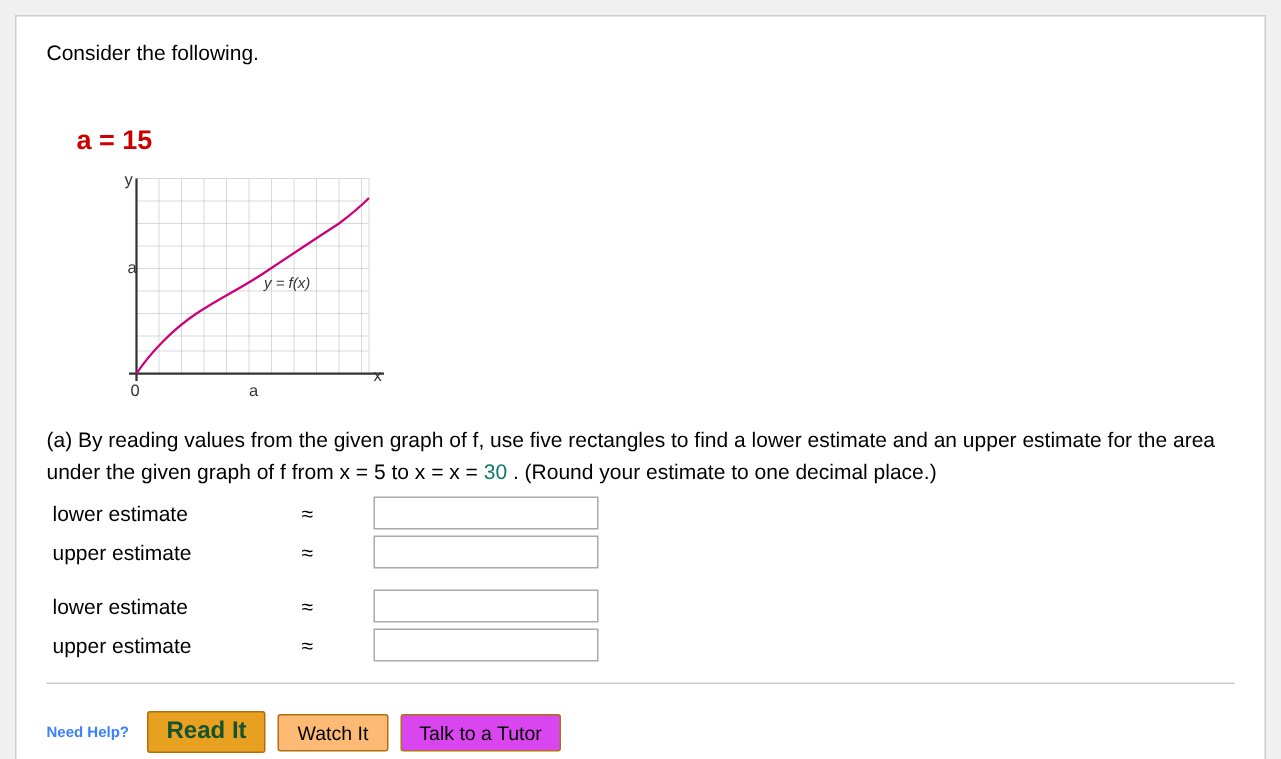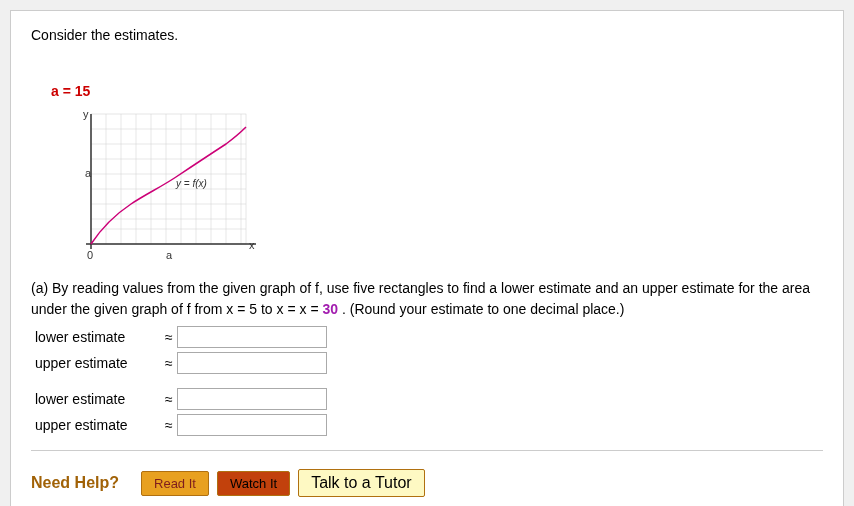--- a/index.html
+++ b/index.html
@@ -20,21 +20,21 @@
       padding: 16px 20px 0 20px;
     }
     .main-content {
       padding: 0 0 10px 0;
     }
     .consider-text {
       font-size: 14px;
       margin-bottom: 6px;
     }
     .a-value {
-      font-size: 14px;
+      font-size: 18px;
       margin-left: 20px;
       margin-bottom: 10px;
       margin-top: 40px;
     }
     .a-value span {
       color: #cc0000;
       font-weight: bold;
     }
     .graph-area {
       margin-left: 40px;
@@ -45,28 +45,29 @@
     }
     .question-block {
       margin-bottom: 14px;
       font-size: 14px;
       line-height: 1.5;
     }
     .question-text {
       margin-bottom: 6px;
     }
     .question-text .highlight {
-      color: #a21caf;
-      font-weight: bold;
+      color: #0f766e;
+      font-weight: normal;
     }
     .input-row {
       display: flex;
       align-items: center;
       margin-bottom: 4px;
       margin-left: 4px;
+      gap: 36px;
     }
     .input-label {
       width: 130px;
       font-size: 14px;
     }
     .approx-symbol {
       margin-right: 4px;
       font-size: 14px;
     }
     .answer-input {
@@ -82,66 +83,67 @@
       border-top: 1px solid #cccccc;
       margin: 10px 0;
     }
     .need-help-bar {
       display: flex;
       align-items: center;
       gap: 8px;
       padding: 8px 0;
     }
     .need-help-label {
-      font-size: 16px;
+      font-size: 10px;
       font-weight: bold;
-      color: #a16207;
-      margin-right: 14px;
+      color: #3b82f6;
+      margin-right: 4px;
     }
     .btn-read-it {
       background: #e8a020;
-      color: #7f1d1d;
+      color: #14532d;
       border: 1px solid #b07010;
       padding: 4px 12px;
-      font-size: 13px;
+      font-size: 16px;
       cursor: pointer;
       border-radius: 2px;
+      font-weight: bold;
     }
     .btn-watch-it {
-      background: #c2410c;
+      background: #fdba74;
       color: #000000;
       border: 1px solid #b07010;
       padding: 4px 12px;
       font-size: 13px;
       cursor: pointer;
       border-radius: 2px;
     }
     .btn-talk-tutor {
-      background: #fef9c3;
+      background: #d946ef;
       color: #000000;
       border: 1px solid #b07010;
       padding: 4px 12px;
-      font-size: 16px;
+      font-size: 13px;
       cursor: pointer;
       border-radius: 2px;
     }
     .bottom-bar {
       border-top: 1px solid #cccccc;
       padding: 8px 0;
       display: flex;
       gap: 8px;
     }
   </style>
 </head>
 <body>
 
 <div class="page-container">
   <div class="main-content">
 
-    <div class="consider-text">Consider the estimates.</div>
+    <div class="consider-text">Consider the following.</div>
 
     <div class="a-value">
       <span>a =</span>
       <span>15</span>
     </div>
 
     <div class="graph-area">
       <svg class="graph-svg" width="185" height="155">
 
         <rect x="20" y="5" width="155" height="130" fill="#ffffff" stroke="#cccccc" stroke-width="0.5"></rect>

